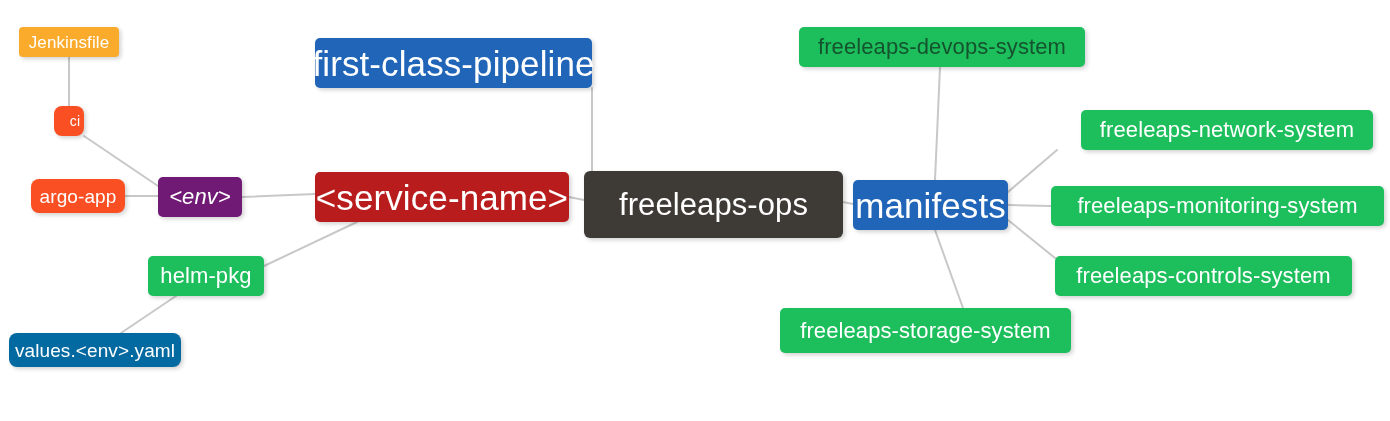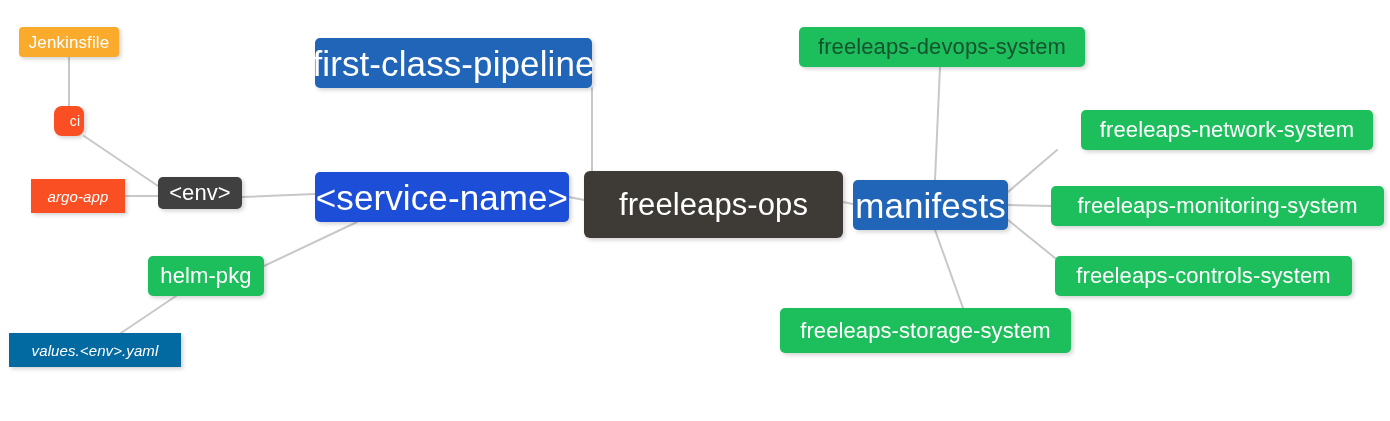--- a/index.html
+++ b/index.html
@@ -43,21 +43,21 @@
     cursor: pointer;
   }
   .node-label {
     display: block;
     white-space: nowrap;
   }
   
   .tier-root   { font-size: 31px; border-radius: 6px; }
   .tier-major  { font-size: 35px; border-radius: 5px; }
   .tier-mid    { font-size: 22px; border-radius: 5px; }
-  .tier-small  { font-size: 15px; border-radius: 0; font-style: italic; }
+  .tier-small  { font-size: 19px; border-radius: 8px; }
   .tier-tiny   { font-size: 14px; border-radius: 8px; padding-left: 12px; }
   .tier-micro  { font-size: 17px; border-radius: 4px; }
 </style>
 </head>
 <body>
 
 <div id="mindmap-canvas" style="background: rgb(255, 255, 255);">
   <svg id="edge-layer" viewBox="0 0 1390 421" width="1390" height="421" xmlns="http://www.w3.org/2000/svg">
       <line x1="592" y1="190" x2="592" y2="88" stroke="#c8c8c8" stroke-width="2" stroke-linecap="round"></line>
       <line x1="584" y1="200" x2="569" y2="197" stroke="#c8c8c8" stroke-width="2" stroke-linecap="round"></line>
@@ -74,27 +74,27 @@
       <line x1="1008" y1="220" x2="1055" y2="258" stroke="#c8c8c8" stroke-width="2" stroke-linecap="round"></line>
       <line x1="935" y1="230" x2="963" y2="308" stroke="#c8c8c8" stroke-width="2" stroke-linecap="round"></line>
     </svg>
   <div id="node-layer">
       <div class="node tier-root" style="left: 584px; top: 171px; width: 259px; height: 67px; background: rgb(62, 58, 54); color: rgb(255, 255, 255);">
         <span class="node-label">freeleaps-ops</span>
       </div>
       <div class="node tier-major" style="left: 315px; top: 38px; width: 277px; height: 50px; background: rgb(32, 101, 184); color: rgb(255, 255, 255);">
         <span class="node-label">first-class-pipeline</span>
       </div>
-      <div class="node tier-major" style="left: 315px; top: 172px; width: 254px; height: 50px; background: #1d4ed8; color: rgb(255, 255, 255);">
+      <div class="node tier-major" style="left: 315px; top: 172px; width: 254px; height: 50px; background: #b91c1c; color: rgb(255, 255, 255);">
         <span class="node-label">&lt;service-name&gt;</span>
       </div>
       <div class="node tier-major" style="left: 853px; top: 180px; width: 155px; height: 50px; background: rgb(32, 101, 184); color: rgb(255, 255, 255);">
         <span class="node-label">manifests</span>
       </div>
-      <div class="node tier-mid" style="left: 158px; top: 177px; width: 84px; height: 32px; background: #404040; color: rgb(255, 255, 255);">
+      <div class="node tier-mid" style="left: 158px; top: 177px; width: 84px; height: 40px; background: #701a75; color: rgb(255, 255, 255); font-style: italic;">
         <span class="node-label">&lt;env&gt;</span>
       </div>
       <div class="node tier-mid" style="left: 148px; top: 256px; width: 116px; height: 40px; background: rgb(29, 191, 92); color: rgb(255, 255, 255);">
         <span class="node-label">helm-pkg</span>
       </div>
       <div class="node tier-tiny" style="left: 54px; top: 106px; width: 30px; height: 30px; background: rgb(250, 79, 34); color: rgb(255, 255, 255);">
         <span class="node-label">ci</span>
       </div>
       <div class="node tier-small" style="left: 31px; top: 179px; width: 94px; height: 34px; background: rgb(250, 79, 34); color: rgb(255, 255, 255);">
         <span class="node-label">argo-app</span>

